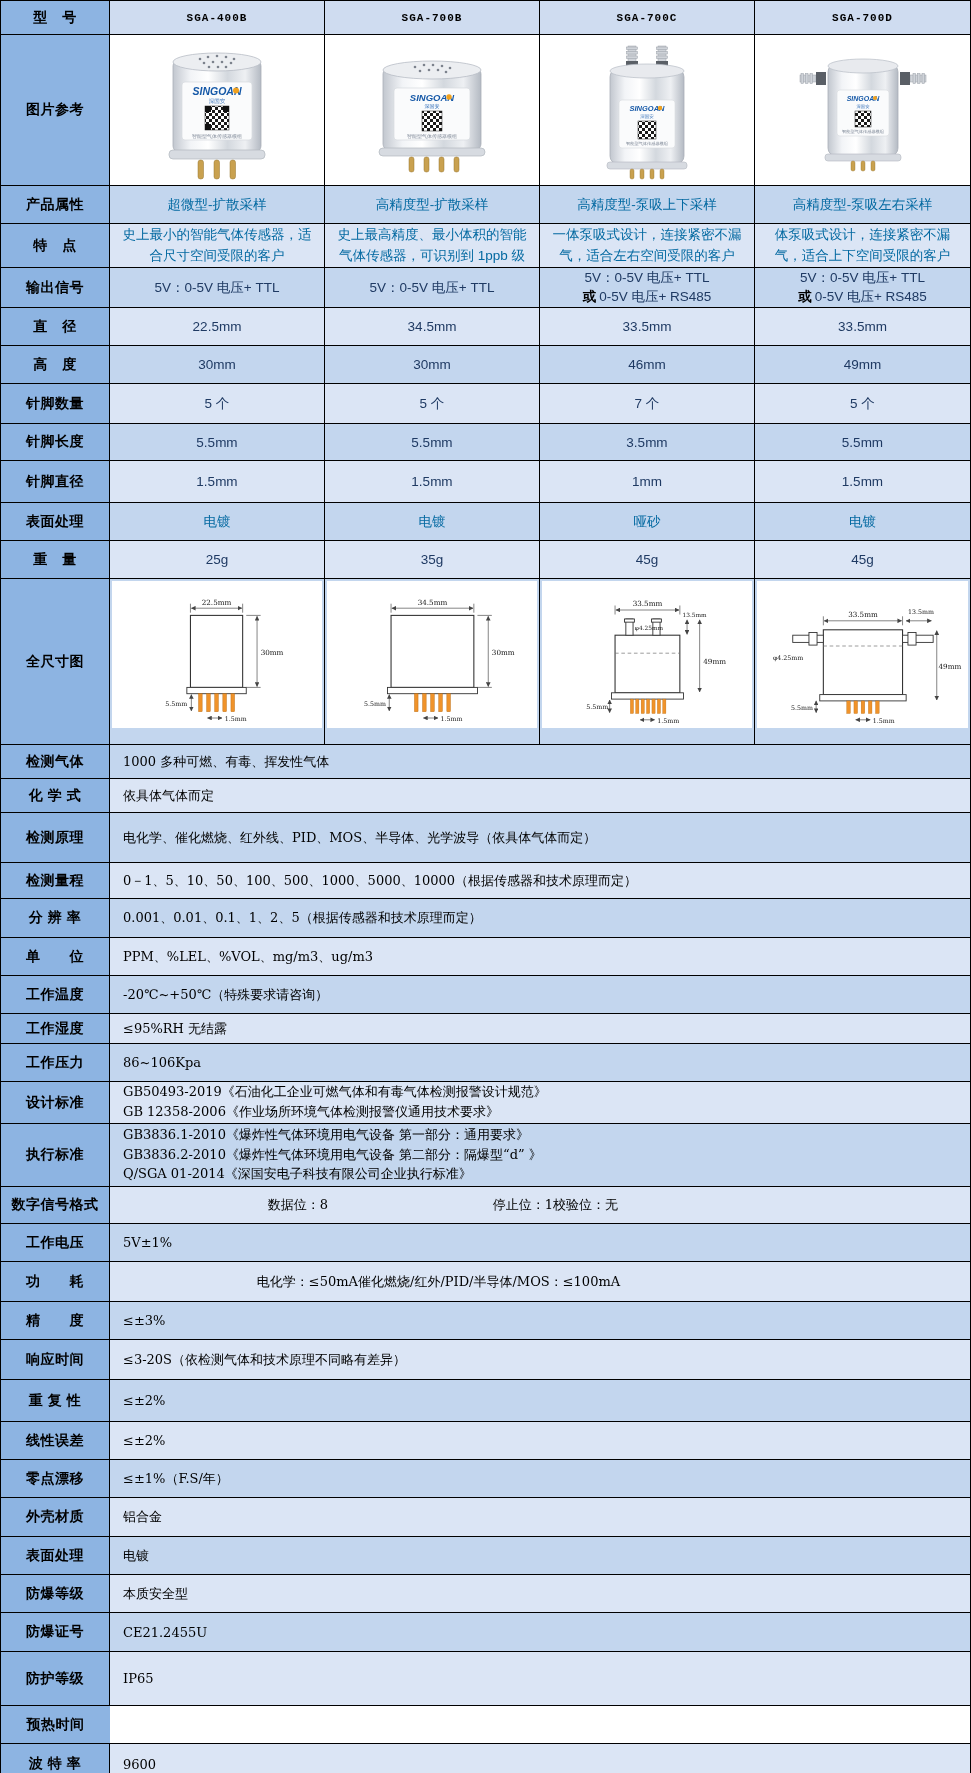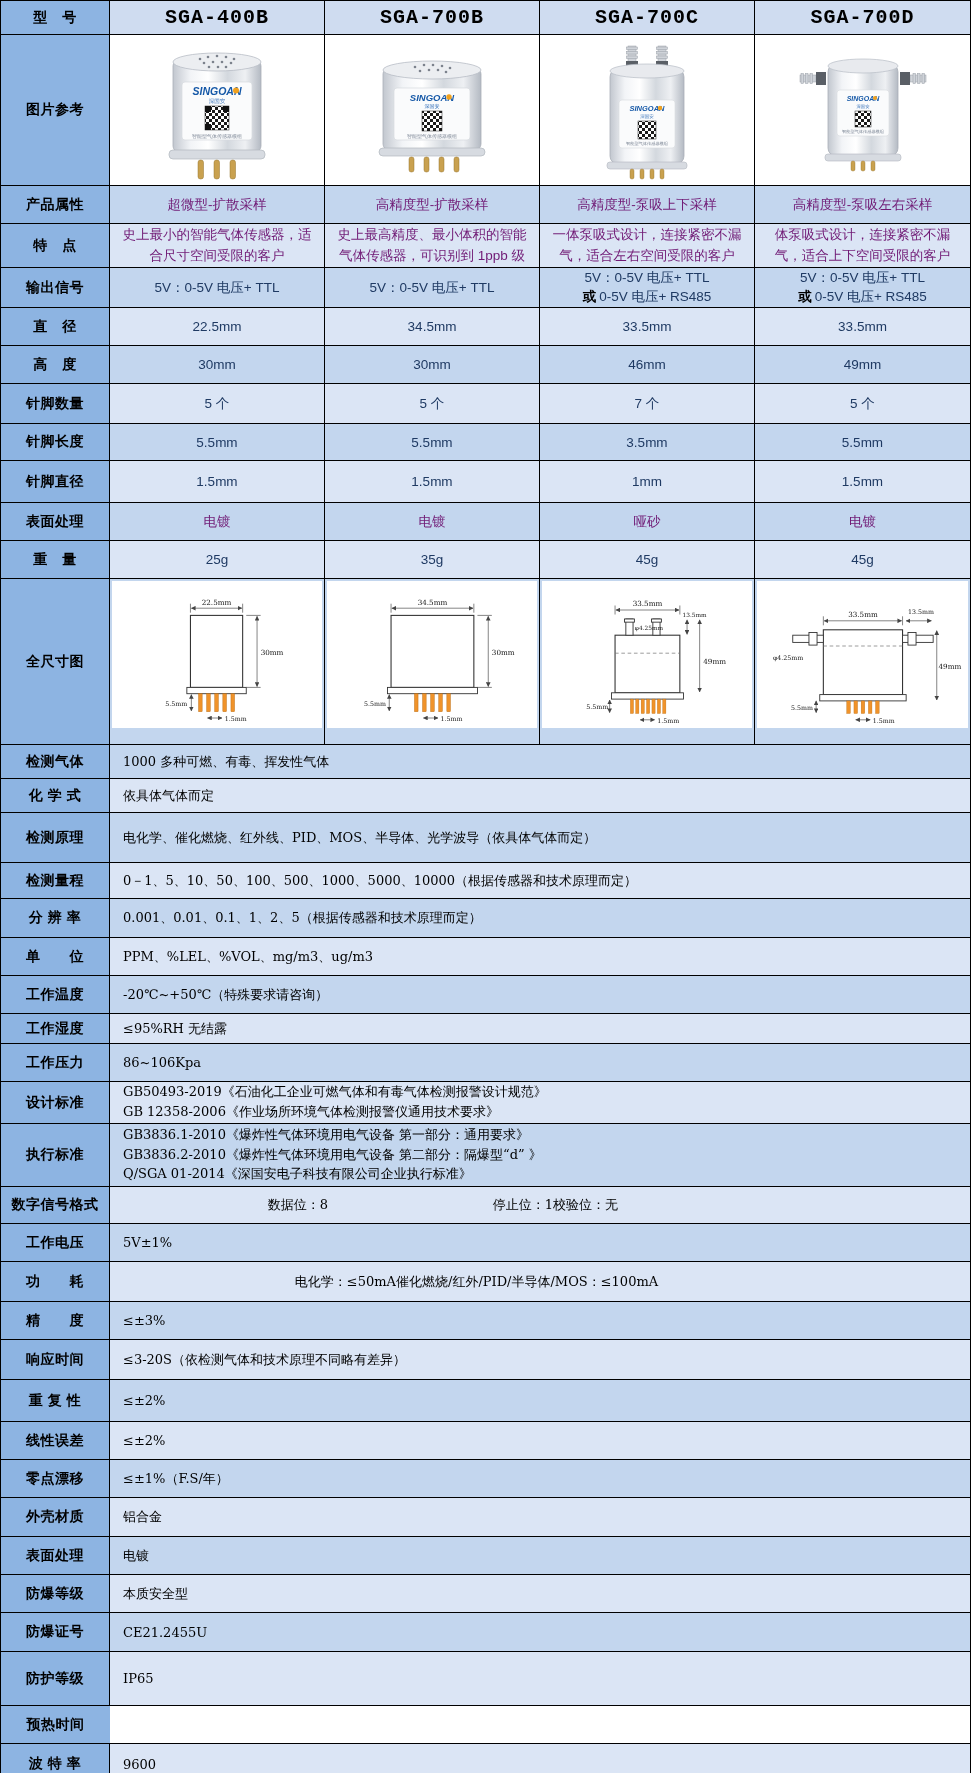--- a/index.html
+++ b/index.html
@@ -7,37 +7,37 @@
        font-family:"Liberation Sans",sans-serif;color:#000;}
   .row{display:grid;grid-template-columns:109px 215px 215px 215px 1fr;
        box-sizing:border-box;border-bottom:1px solid #000;}
   .row.span2{grid-template-columns:109px 1fr;}
   .row:last-child{border-bottom:none;}
   .c{box-sizing:border-box;border-right:1px solid #000;display:flex;
      align-items:center;justify-content:center;text-align:center;overflow:hidden;}
   .c:last-child{border-right:none;}
   .lab{background:#8db4e2;font-weight:bold;font-size:14px;letter-spacing:.5px;}
   .mh{background:#cfdcf0;font-weight:bold;font-family:"Liberation Mono",monospace;
-      font-size:20px;letter-spacing:1px;}
+      font-size:11px;letter-spacing:1px;}
   .bgA{background:#c3d6ee;}
   .bgB{background:#dbe5f5;}
   .white{background:#ffffff;padding:0;}
   .num{color:#1f3a63;font-size:13.5px;}
-  .txt{color:#701a75;font-size:13.5px;}
+  .txt{color:#0369a1;font-size:13.5px;}
   .feat{line-height:1.55;padding:16px 8px;font-size:13.5px;}
   .sig{display:flex;flex-direction:column;gap:3px;line-height:1.2;}
   .orb{font-weight:bold;color:#000;margin-right:3px;}
   .specv{justify-content:flex-start;text-align:right;padding:2px 4px 2px 13px;
          font-family:"DejaVu Serif",serif;font-size:13px;}
   .lines{display:flex;flex-direction:column;align-items:flex-start;gap:3px;line-height:1.3;}
   .dsf{display:flex;gap:0;}
   .dsf span{display:inline-block;}
   .dsf .w1{width:205px;} .dsf .w2{width:225px;}
   .pw{display:flex;gap:0;}
-  .pw .w1{width:235px;display:inline-block;margin-left:38px;}
+  .pw .w1{width:235px;display:inline-block;}
   .dcell{padding:2px 2px 16px 2px;}
   .dbox{background:#fff;width:100%;height:100%;display:flex;
         align-items:center;justify-content:center;}
   svg text{font-family:"DejaVu Serif",serif;}
   svg .brandtxt{font-family:"Liberation Sans",sans-serif;font-weight:bold;font-style:italic;}
 </style>
 </head>
 <body>
 
 <div class="tbl">

